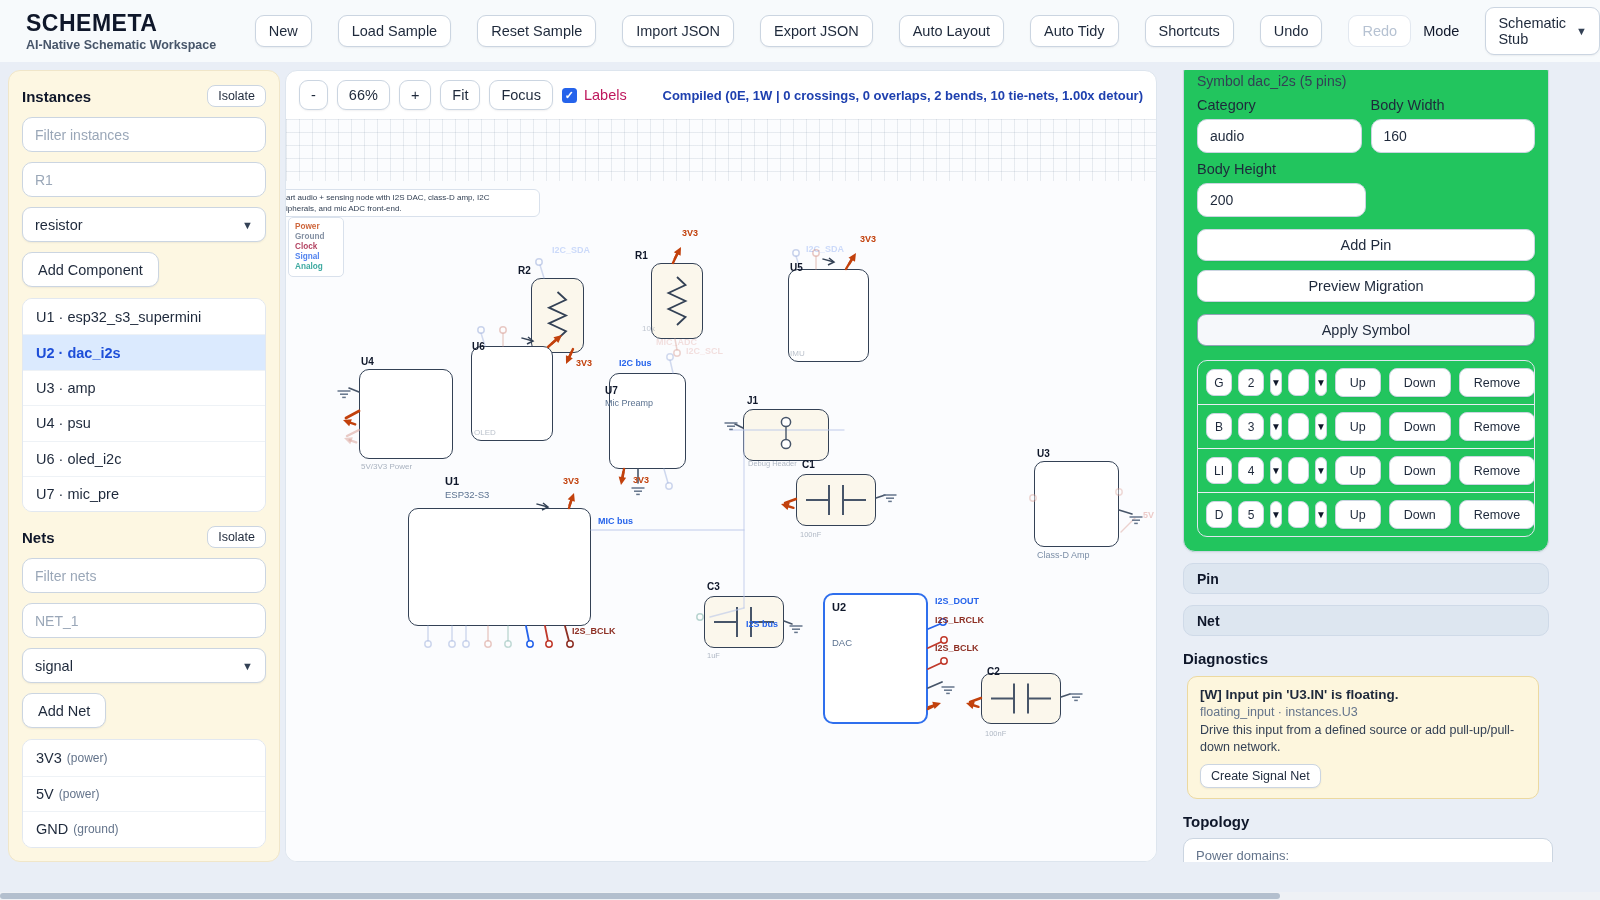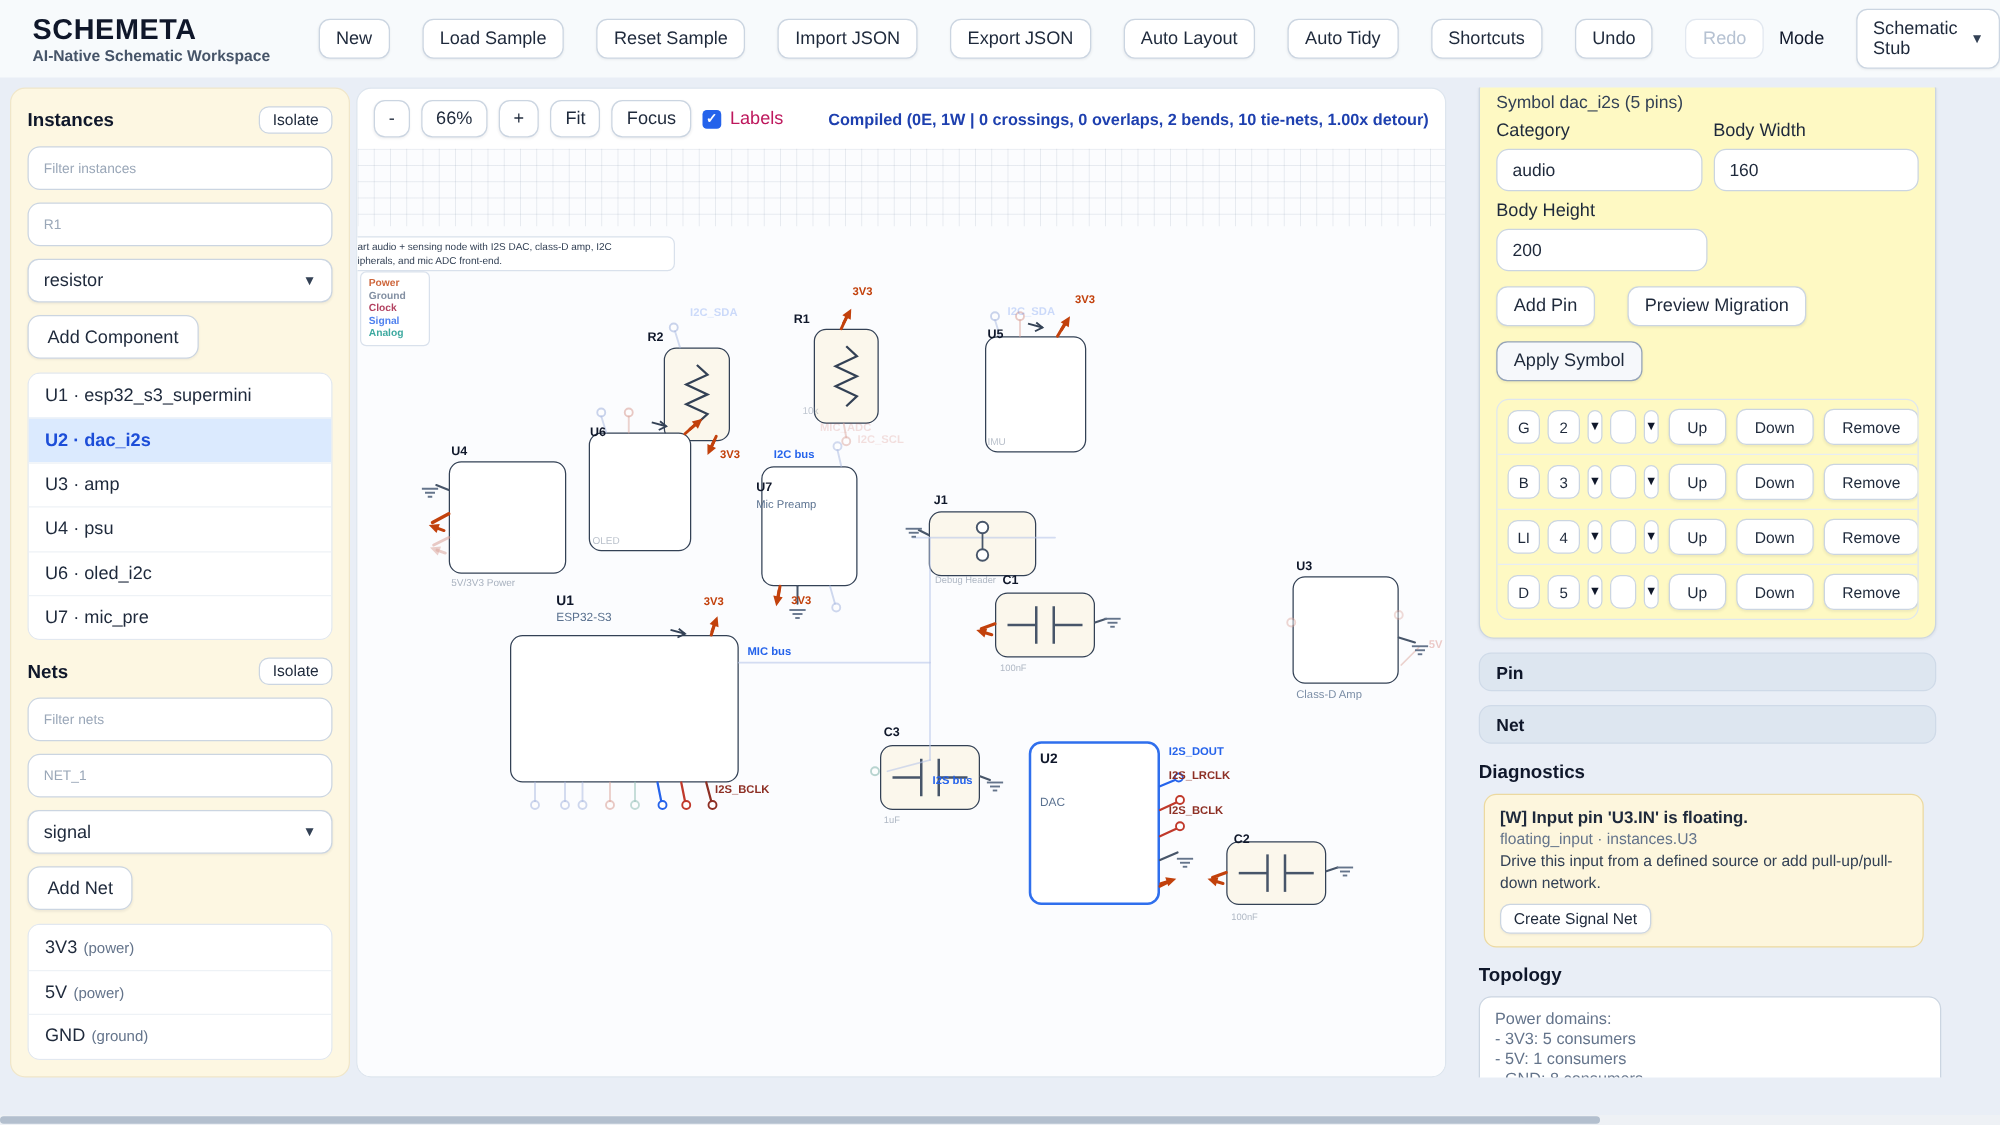--- a/index.html
+++ b/index.html
@@ -16,21 +16,21 @@
   .btn.disabled { color:#b6c2d2; border-color:#e2e8f0; box-shadow:none; }
   .mode-label { font-size:14.5px; color:#0f172a; margin-left:4px; }
   .select { background:#fff; border:1px solid #cbd5e1; border-radius:9px; padding:7px 12px; font-size:14.5px; color:#1e293b; display:flex; align-items:center; gap:10px; box-shadow:0 1px 2px rgba(15,23,42,.06); cursor:pointer; }
   .select .chev { font-size:11px; color:#334155; }
 
   
   .sidebar { position:absolute; left:8px; top:70px; width:272px; height:792px; background:#fdf7e2; border:1px solid #f0e6c9; border-radius:12px; padding:12px 13px; overflow:hidden; }
   .sec-head { display:flex; align-items:center; justify-content:space-between; margin-top:2px; }
   .sec-title { font-size:15px; font-weight:700; color:#0f172a; }
   .mini-btn { background:#fff; border:1px solid #cbd5e1; border-radius:8px; padding:3px 10px; font-size:12.5px; color:#1e293b; cursor:pointer; }
-  .inp { width:100%; height:35px; background:#fff; border:1px solid #cbd5e1; border-radius:10px; padding:0 12px; font-size:11px; color:#1e293b; margin-top:10px; font-family:inherit; }
+  .inp { width:100%; height:35px; background:#fff; border:1px solid #cbd5e1; border-radius:10px; padding:0 12px; font-size:14px; color:#1e293b; margin-top:10px; font-family:inherit; }
   .inp::placeholder { color:#9aa7b8; }
   .sel { width:100%; height:35px; margin-top:10px; justify-content:space-between; }
   .add-btn { margin-top:10px; height:35px; border-radius:10px; font-size:14.5px; padding:0 15px; }
   .ilist { margin-top:11px; background:#fff; border:1px solid #e2e8f0; border-radius:10px; overflow:hidden; }
   .ilist .item { height:35.4px; display:flex; align-items:center; padding:0 13px; font-size:14.5px; color:#1e293b; border-top:1px solid #eef2f6; cursor:pointer; background:#fff; }
   .ilist .item:first-child { border-top:none; }
   .ilist .item.sel-item { background:#dbeafe; color:#1d4ed8; font-weight:700; }
   .ilist .kind { font-size:12px; color:#64748b; margin-left:5px; font-weight:400; }
   .nets-gap { margin-top:14px; }
 
@@ -50,28 +50,28 @@
   .comp.beige { background:#fbf7ec; }
   .comp.selected { border:2.2px solid #2f6fed; }
   .clabel { position:absolute; white-space:nowrap; line-height:1.1; }
   .note-box { position:absolute; background:#fff; border:1px solid #d9e1ec; border-radius:6px; padding:3px 7px; font-size:8px; color:#334155; line-height:1.35; overflow:hidden; }
   .legend-box { position:absolute; background:#fff; border:1px solid #d9e1ec; border-radius:5px; padding:4px 6px; }
   .legend-box div { font-size:8.2px; line-height:1.22; font-weight:600; opacity:.8; }
   svg.overlay { position:absolute; left:0; top:0; pointer-events:none; }
 
   
   .rpanel { position:absolute; left:1173px; top:70px; width:419px; height:792px; overflow:hidden; }
-  .card { background:#fef9c3; border:1px solid #cbd5e1; border-radius:12px; margin:0 0 0 10px; width:366px; box-shadow:0 1px 2px rgba(15,23,42,.05); }
+  .card { background:#22c55e; border:1px solid #cbd5e1; border-radius:12px; margin:0 0 0 10px; width:366px; box-shadow:0 1px 2px rgba(15,23,42,.05); }
   .card1 { margin-top:-10px; padding:12px 13px 14px; }
   .sym-title { font-size:14px; color:#334155; }
   .fgrid { display:flex; gap:9px; margin-top:8px; }
   .fcol { flex:1; }
   .flabel { font-size:14.5px; color:#1e293b; margin-bottom:6px; }
   .finp { width:100%; height:34px; background:#fff; border:1px solid #cbd5e1; border-radius:10px; padding:0 12px; font-size:14px; color:#1e293b; font-family:inherit; }
-  .btnrow { display:flex; gap:26px; margin-top:12px; }
+  .btnrow { display:flex; gap:9px; margin-top:12px;flex-direction:column; }
   .btn.active { border-color:#94a3b8; background:#f6f8fb; }
   .pinlist { border:1px solid #dfe6ef; border-radius:10px; margin-top:14px; overflow:hidden; }
   .prow { display:flex; align-items:center; gap:6px; padding:7px 8px; border-top:1px solid #e8edf4; }
   .prow:first-child { border-top:none; }
   .tiny { height:27px; background:#fff; border:1px solid #cbd5e1; border-radius:8px; font-size:12px; color:#1e293b; text-align:center; }
   .tname { width:26px; } .tnum { width:26px; }
   .tsel { width:33px; display:flex; align-items:center; justify-content:center; cursor:pointer; }
   .tsel .chev { font-size:10px; font-weight:700; color:#0f172a; }
   .temp { width:21px; }
   .rbtn { height:29px; border-radius:8px; font-size:12.5px; padding:0 14px; margin-left:2px; }

